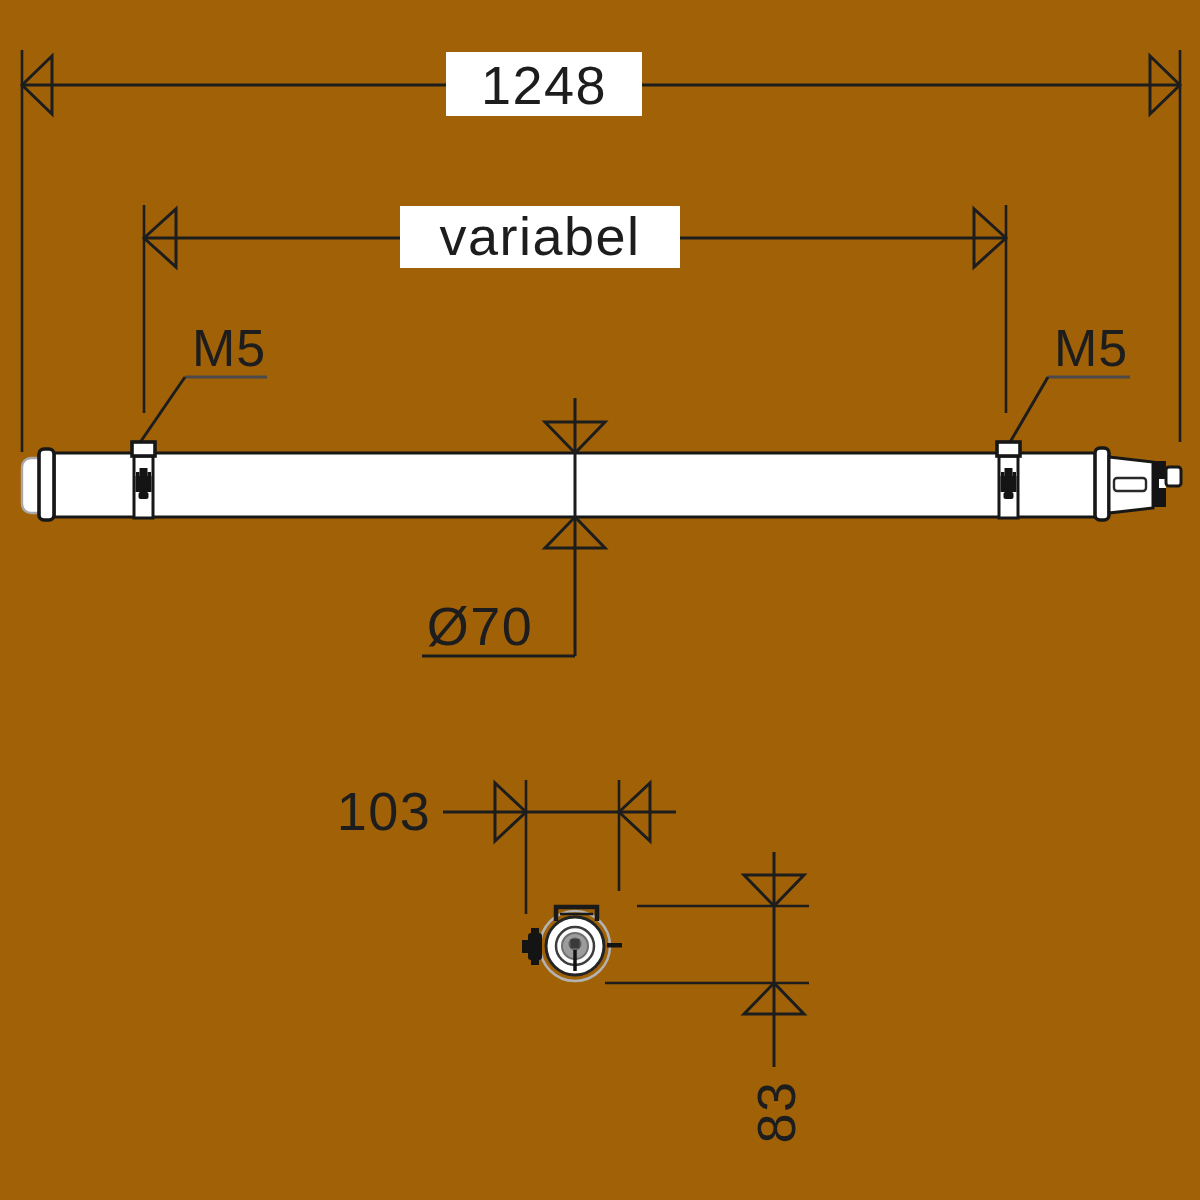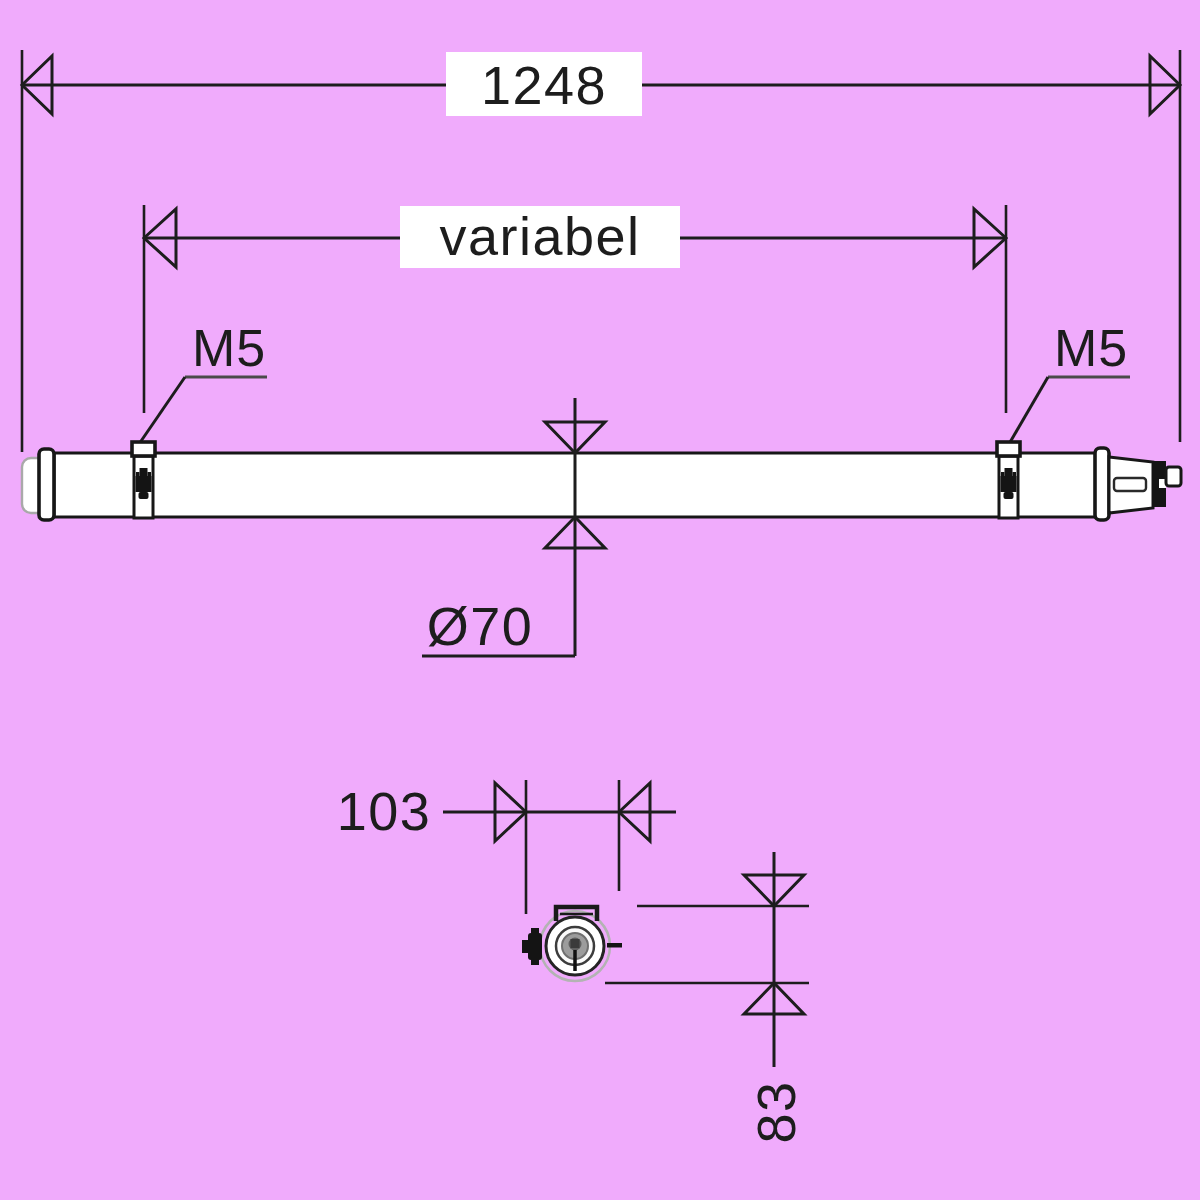--- a/index.html
+++ b/index.html
@@ -4,21 +4,21 @@
 <style>
   html, body {
     margin: 0;
     padding: 0;
     background: #ffffff;
   }
   .canvas {
     position: relative;
     width: 1200px;
     height: 1200px;
-    background: #f0abfc;
+    background: #a16207;
     overflow: hidden;
   }
   svg {
     display: block;
   }
   .dim-text {
     font-family: "Liberation Sans", "DejaVu Sans", sans-serif;
     font-size: 54px;
     letter-spacing: 1.5px;
     fill: #1d1d1d;

